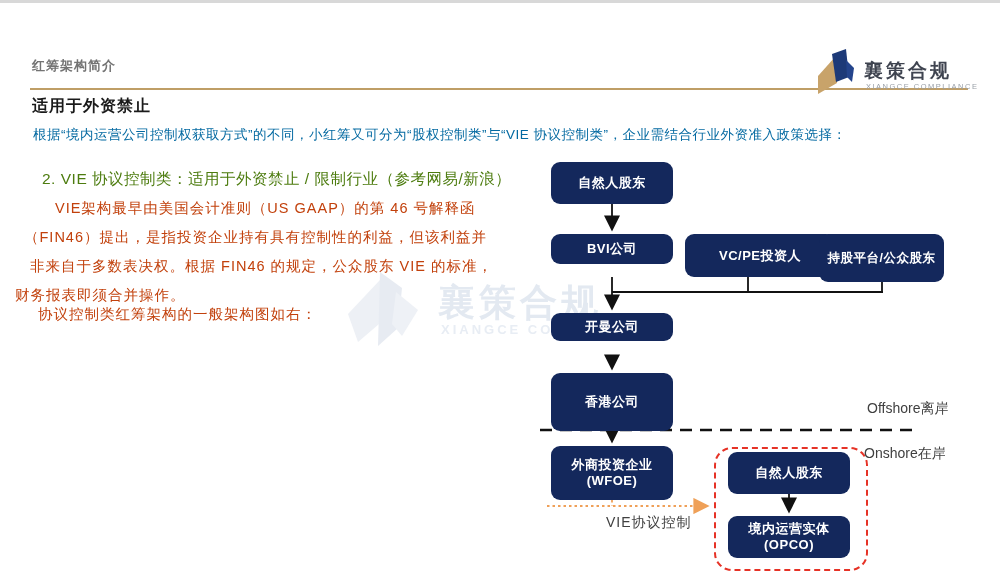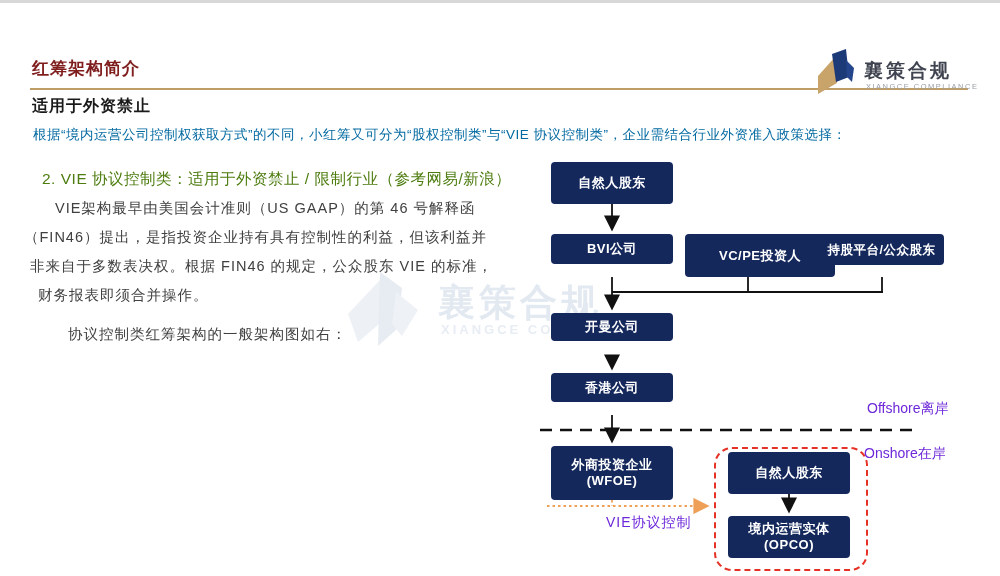--- a/index.html
+++ b/index.html
@@ -3,63 +3,63 @@
 <meta charset="utf-8">
 <style>
   html,body{margin:0;padding:0;}
   body{
     width:1000px;height:576px;position:relative;overflow:hidden;
     background:#ffffff;
     font-family:"Liberation Sans","DejaVu Sans",sans-serif;
   }
   .top-border{position:absolute;left:0;top:0;width:1000px;height:3px;background:#d8d8d8;}
   
-  .page-title{position:absolute;left:32px;top:57px;font-size:17px;font-weight:bold;color:#7f1d1d;letter-spacing:1px;}
+  .page-title{position:absolute;left:32px;top:57px;font-size:13px;font-weight:bold;color:#737373;letter-spacing:1px;}
   .gold-rule{position:absolute;left:30px;top:88px;width:938px;height:2px;background:#bf9e66;}
   .page-subtitle{position:absolute;left:32px;top:96px;font-size:16px;font-weight:bold;color:#1a1a1a;letter-spacing:1px;}
   .intro-text{position:absolute;left:33px;top:126px;width:950px;font-size:13.5px;color:#0369a1;letter-spacing:.5px;}
   
   .section-heading{position:absolute;left:42px;top:169px;font-size:15.5px;font-weight:normal;color:#4d7c0f;letter-spacing:.5px;}
-  .para-line{position:absolute;font-size:14.5px;color:#404040;letter-spacing:1px;white-space:nowrap;}
+  .para-line{position:absolute;font-size:14.5px;color:#c2410c;letter-spacing:1px;white-space:nowrap;}
   .pl1{left:55px;top:199px;}
   .pl2{left:24px;top:228px;}
   .pl3{left:30px;top:257px;}
-  .pl4{left:38px;top:286px;}
-  .pl5{left:68px;top:305px;margin-top:20px;}
+  .pl4{left:15px;top:286px;}
+  .pl5{left:38px;top:305px;}
   
   .watermark{position:absolute;left:0;top:0;z-index:0;}
   .wm-mark{position:absolute;left:340px;top:266px;}
   .wm-text{position:absolute;left:438px;top:278px;font-size:37px;font-weight:bold;color:#e3e9f1;letter-spacing:4px;white-space:nowrap;}
   .wm-sub{position:absolute;left:441px;top:322px;font-size:13px;font-weight:bold;color:#e8edf4;letter-spacing:3px;white-space:nowrap;}
   
   .logo{position:absolute;left:815px;top:46px;}
   .logo-name{position:absolute;left:864px;top:58px;font-size:19px;font-weight:bold;color:#3f4450;letter-spacing:3px;white-space:nowrap;}
   .logo-sub{position:absolute;left:866px;top:82px;font-size:7.5px;color:#9aa0a8;letter-spacing:1.5px;white-space:nowrap;}
   
   .connectors{position:absolute;left:0;top:0;z-index:1;}
   .node{
-    position:absolute;z-index:2;background:#14285c;border-radius:4px;
+    position:absolute;z-index:2;background:#14285c;border-radius:9px;
     color:#ffffff;font-weight:bold;font-size:13px;letter-spacing:.5px;
     display:flex;flex-direction:column;align-items:center;justify-content:center;
     text-align:center;line-height:16px;
   }
   .n-shtop{left:551px;top:162px;width:122px;height:42px;}
   .n-bvi{left:551px;top:234px;width:122px;height:30px;}
   .n-vcpe{left:685px;top:234px;width:150px;height:43px;}
-  .n-holding{left:819px;top:234px;width:125px;height:31px;font-size:12.5px;}
+  .n-holding{left:819px;top:234px;width:125px;height:48px;font-size:12.5px;}
   .n-cayman{left:551px;top:313px;width:122px;height:28px;}
-  .n-hk{left:551px;top:373px;width:122px;height:29px;}
+  .n-hk{left:551px;top:373px;width:122px;height:58px;}
   .n-wfoe{left:551px;top:446px;width:122px;height:54px;}
   .n-shcn{left:728px;top:452px;width:122px;height:42px;}
   .n-opco{left:728px;top:516px;width:122px;height:42px;justify-content:center;}
   .vie-frame{
     position:absolute;left:714px;top:447px;width:150px;height:120px;z-index:1;
     border:2px dashed #e63226;border-radius:18px;background:transparent;
   }
-  .lbl{position:absolute;z-index:3;font-size:14px;color:#6d28d9;white-space:nowrap;}
+  .lbl{position:absolute;z-index:3;font-size:14px;color:#404040;white-space:nowrap;}
   .lbl-offshore{left:867px;top:400px;}
   .lbl-onshore{left:864px;top:445px;}
   .lbl-vie{left:606px;top:514px;letter-spacing:1px;}
 </style>
 </head>
 <body>
 
 <div class="top-border"></div>
 
 <div class="watermark">

